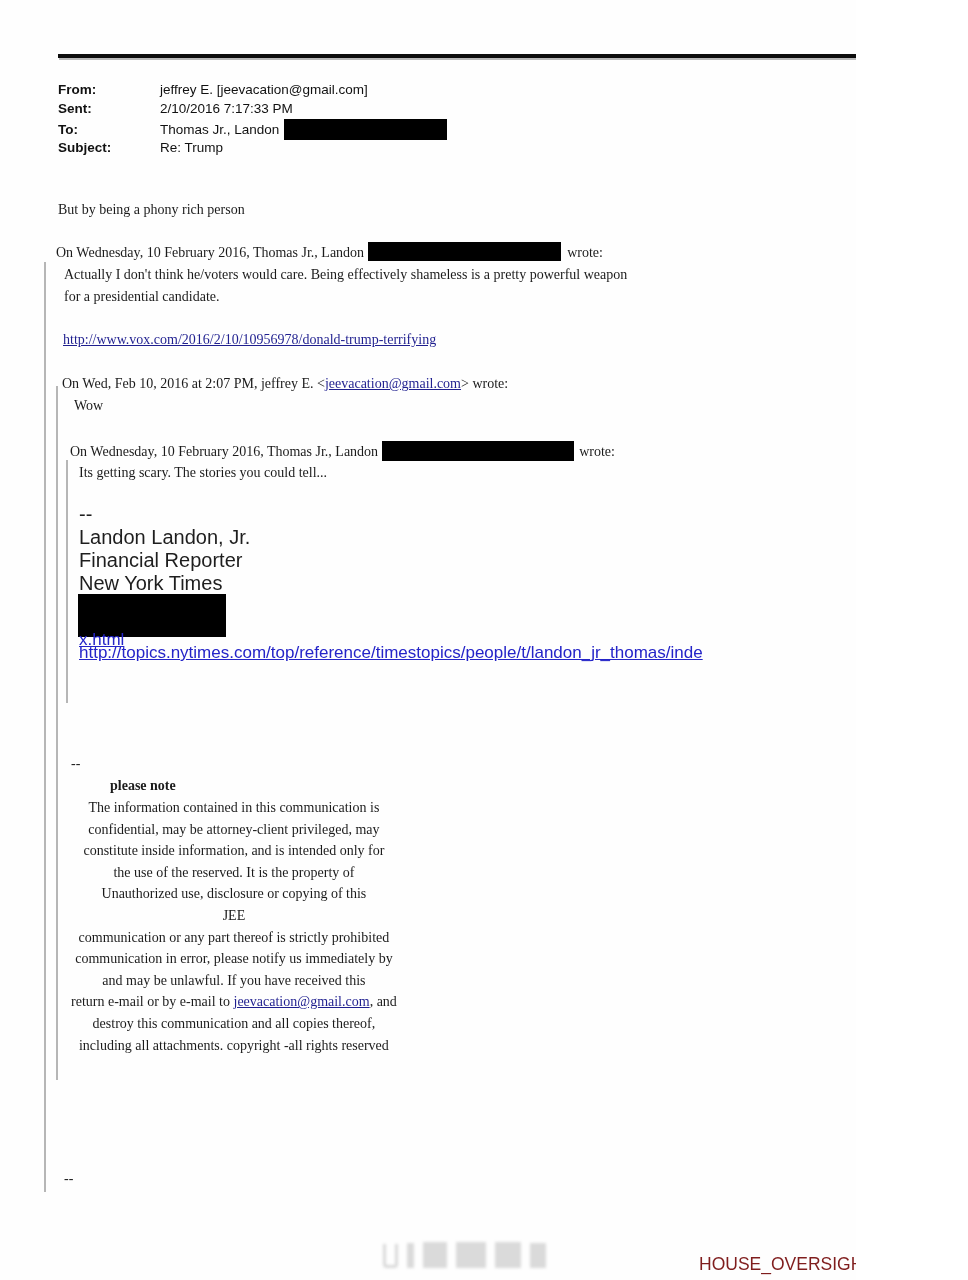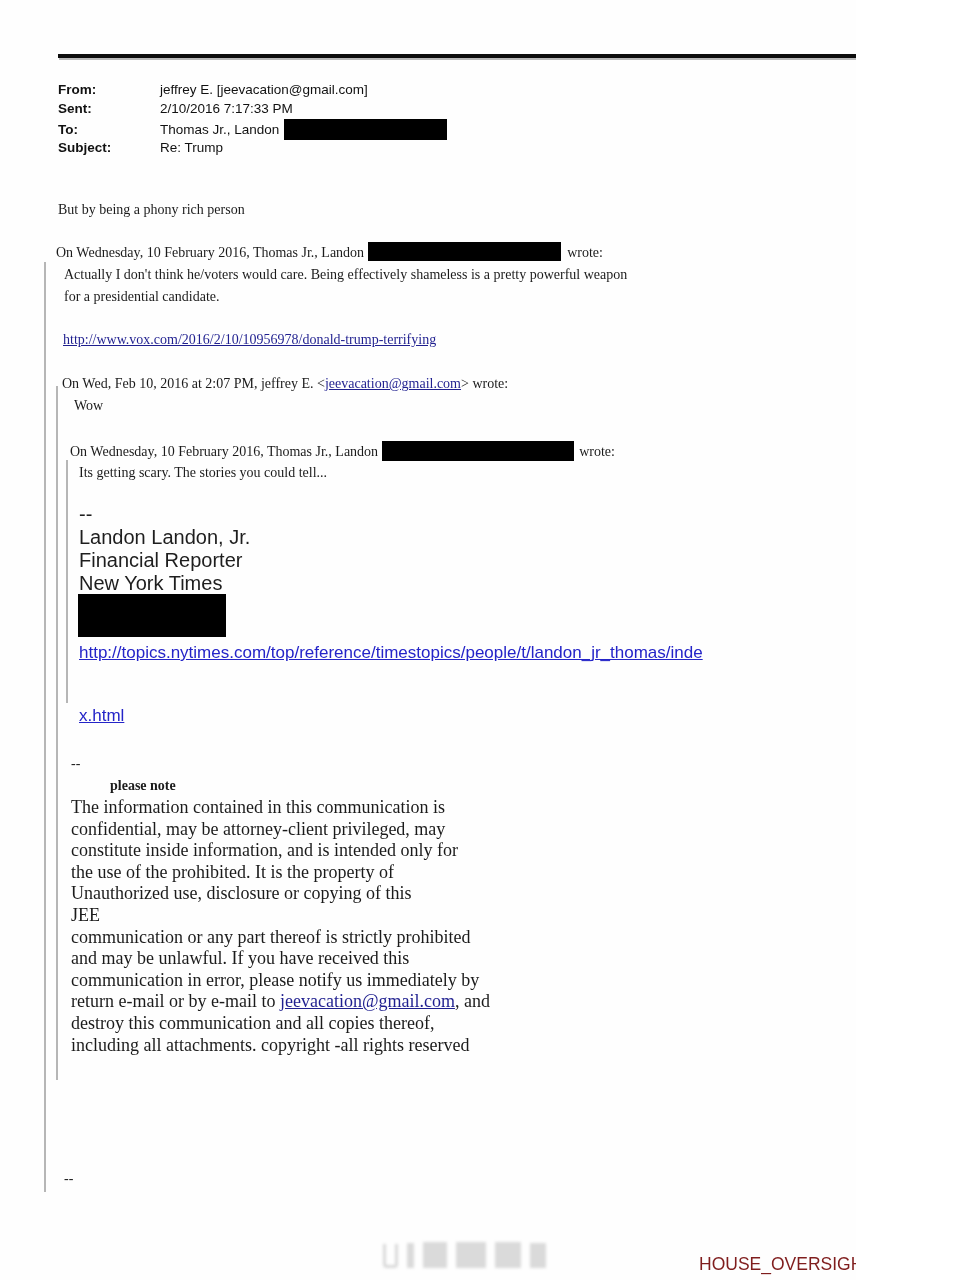--- a/index.html
+++ b/index.html
@@ -50,21 +50,21 @@
   .sig {
     position: absolute; left: 79px;
     font-family: "Liberation Sans", "DejaVu Sans", sans-serif;
     font-size: 20px; line-height: 23px; color: #1e1e1e; white-space: nowrap;
   }
   .redact-sig { position: absolute; left: 78px; top: 594px; width: 148px; height: 43px; background: #000; }
   .nyt { font-size: 17px; }
   
   .disclaimer {
     position: absolute; left: 71px; top: 797px;
-    font-size: 18px; line-height: 21.6px; white-space: nowrap; color: #1b1b1b;
+    font-size: 14px; line-height: 21.6px; white-space: nowrap; color: #1b1b1b; text-align: center;
   }
   .note-indent { padding-left: 39px; font-weight: bold; }
   
   .bates {
     position: absolute; left: 699px; top: 1254px;
     font-family: "Liberation Sans", "DejaVu Sans", sans-serif;
     font-size: 17.5px; color: #7f1d1d; white-space: nowrap;
   }
   .stamp {
     position: absolute; left: 383px; top: 1240px; height: 28px;
@@ -130,37 +130,37 @@
 
   <div class="sig" style="top:503px">--</div>
   <div class="sig" style="top:526px">Landon Landon, Jr.</div>
   <div class="sig" style="top:549px">Financial Reporter</div>
   <div class="sig" style="top:572px">New York Times</div>
   <div class="redact-sig"></div>
 
   <div class="sig nyt" style="top:641px">
     <a class="blink">http://topics.nytimes.com/top/reference/timestopics/people/t/landon_jr_thomas/inde</a>
   </div>
-  <div class="sig nyt" style="top:704px">
+  <div class="sig nyt" style="top:628px">
     <a class="blink">x.html</a>
   </div>
 
   <div class="ln" style="left:71px; top:753px">--</div>
   <div class="ln note-indent" style="left:71px; top:775px">please note</div>
 
   <div class="disclaimer">
     <div>The information contained in this communication is</div>
     <div>confidential, may be attorney-client privileged, may</div>
     <div>constitute inside information, and is intended only for</div>
-    <div>the use of the prohibited. It is the property of</div>
+    <div>the use of the reserved. It is the property of</div>
     <div>Unauthorized use, disclosure or copying of this</div>
     <div>JEE</div>
     <div>communication or any part thereof is strictly prohibited</div>
+    <div>communication in error, please notify us immediately by</div>
     <div>and may be unlawful. If you have received this</div>
-    <div>communication in error, please notify us immediately by</div>
     <div>
       <span>return e-mail or by e-mail to </span><a class="slink">jeevacation@gmail.com</a><span>, and</span>
     </div>
     <div>destroy this communication and all copies thereof,</div>
     <div>including all attachments. copyright -all rights reserved</div>
   </div>
 
   <div class="ln" style="left:64px; top:1168px">--</div>
 
   <div class="stamp">

